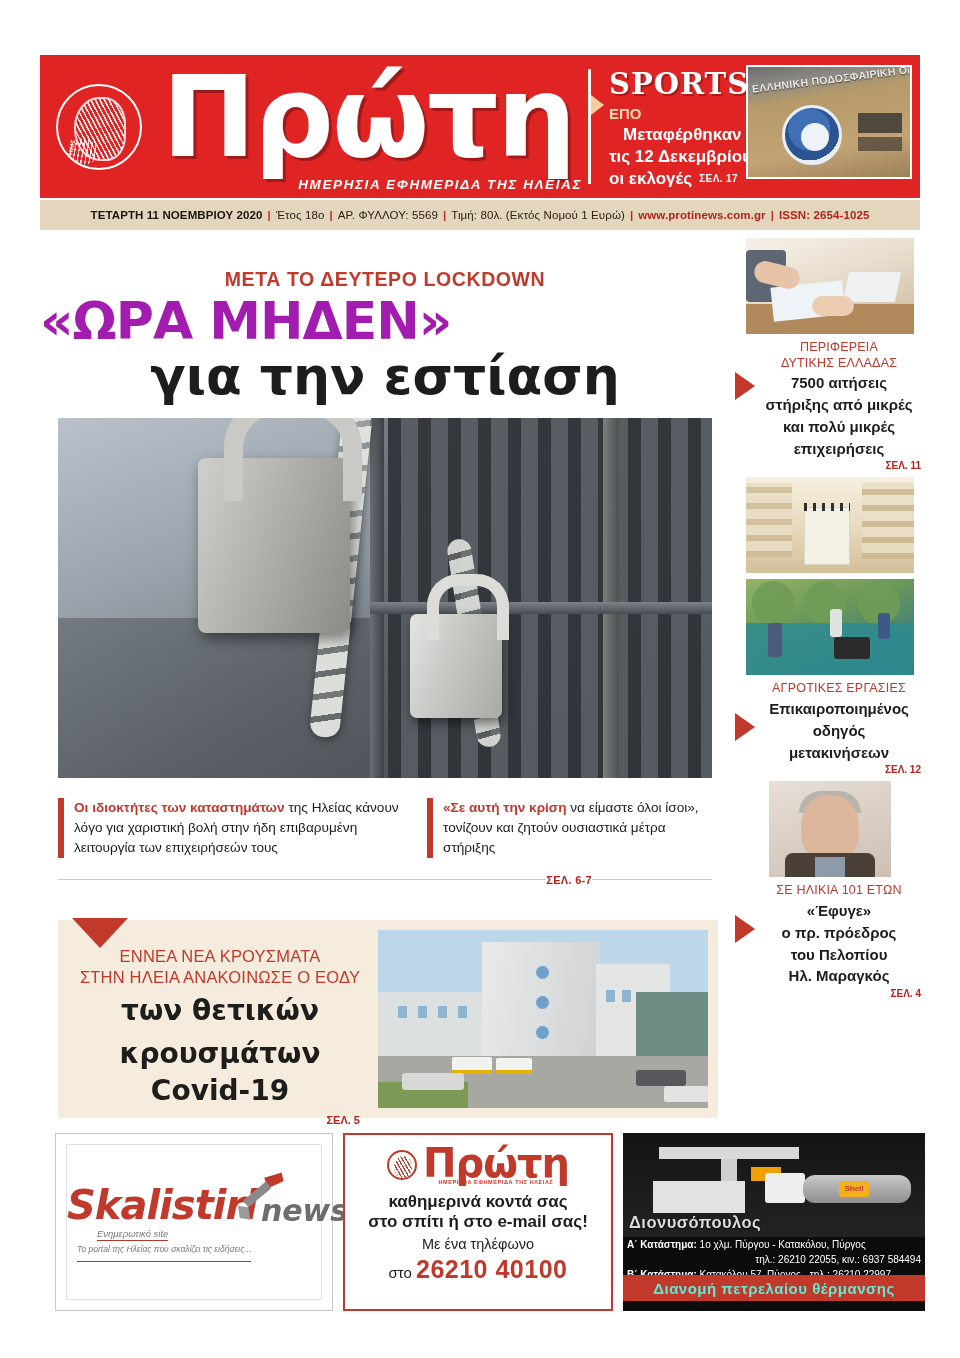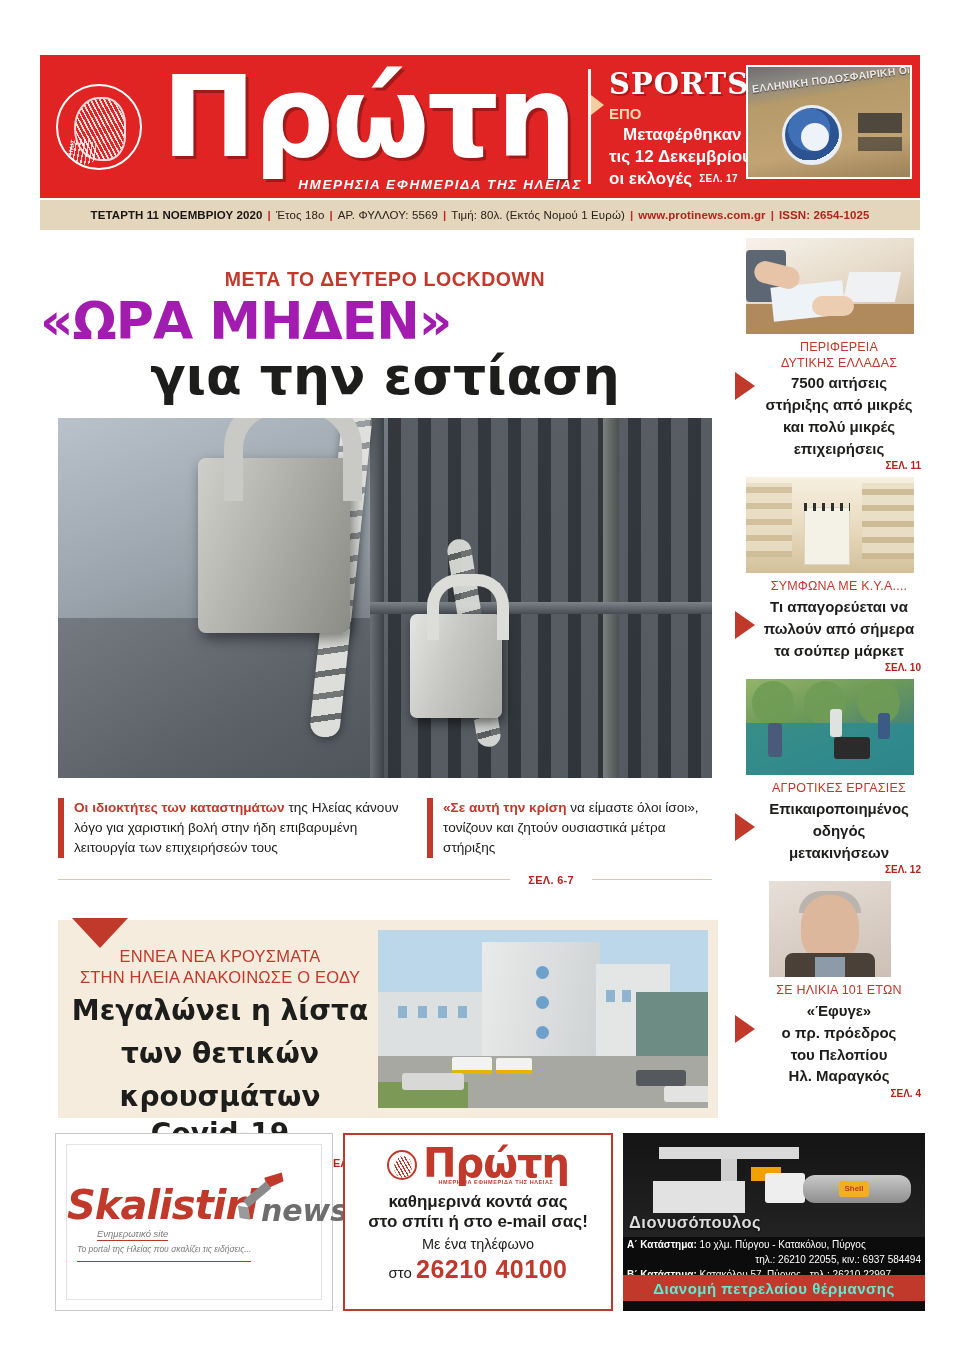--- a/index.html
+++ b/index.html
@@ -192,21 +192,21 @@
 
   
   .caps{ display:flex; gap:22px; margin:20px 18px 0 18px; }
   .cap{ display:flex; gap:10px; flex:1; }
   .cap-bar{ width:6px; background:#c0392b; flex:0 0 6px; }
   .cap-txt{ font-size:13.6px; line-height:1.48; color:#1c1c1a; }
   .cap-txt .hl{ color:#c0392b; font-weight:bold; }
   .cap.c2{ flex:0 0 285px; }
 
   .sel-divider{
-    display:flex; align-items:center; gap:18px;
+    display:flex; align-items:center; gap:0;
     margin:16px 18px 0 18px;
   }
   .sel-divider .ln{ flex:1; height:1px; background:#d6c9b4; }
   .sel-divider .lbl{ color:#b3231b; font-size:11px; font-weight:bold; letter-spacing:.3px; }
   .sel-divider .ln.short{ flex:0 0 120px; }
 
   
   .covid{
     position:absolute; left:58px; top:920px; width:660px; height:198px;
     background:#f5ecdd; display:flex;
@@ -424,21 +424,20 @@
       <div class="lbl">ΣΕΛ. 6-7</div>
       <div class="ln short"></div>
     </div>
   </div>
 
   <div class="covid">
     <div class="covid-txt">
       <div class="covid-tri"></div>
       <div class="covid-kicker">ΕΝΝΕΑ ΝΕΑ ΚΡΟΥΣΜΑΤΑ</div>
       <div class="covid-kicker">ΣΤΗΝ ΗΛΕΙΑ ΑΝΑΚΟΙΝΩΣΕ Ο ΕΟΔΥ</div>
-      <div class="covid-head">Μεγαλώνει η λίστα</div>
       <div class="covid-head">των θετικών</div>
       <div class="covid-head">κρουσμάτων Covid-19</div>
       <div class="covid-sel">ΣΕΛ. 5</div>
     </div>
     <div class="covid-photo">
       <div class="hosp-left"></div>
       <div class="hosp-main"></div>
       <div class="hosp-right"></div>
       <div class="hosp-green"></div>
       <div class="hosp-circ" style="left:158px;top:36px;"></div>
@@ -483,28 +482,20 @@
       </div>
     </div>
 
     <div class="side-item">
       <div class="side-photo ph-market">
         <div class="shelfL"></div>
         <div class="shelfR"></div>
         <div class="pad"></div>
         <div class="rings"></div>
       </div>
-      <div class="side-text">
-        <div class="side-tri"></div>
-        <div class="side-kicker">ΣΥΜΦΩΝΑ ΜΕ Κ.Υ.Α....</div>
-        <div class="side-head">Τι απαγορεύεται να</div>
-        <div class="side-head">πωλούν από σήμερα</div>
-        <div class="side-head">τα σούπερ μάρκετ</div>
-        <div class="side-sel">ΣΕΛ. 10</div>
-      </div>
     </div>
 
     <div class="side-item">
       <div class="side-photo ph-olive">
         <div class="tree" style="left:6px;"></div>
         <div class="tree" style="left:58px;"></div>
         <div class="tree" style="left:112px;"></div>
         <div class="net"></div>
         <div class="w1"></div>
         <div class="w2"></div>

